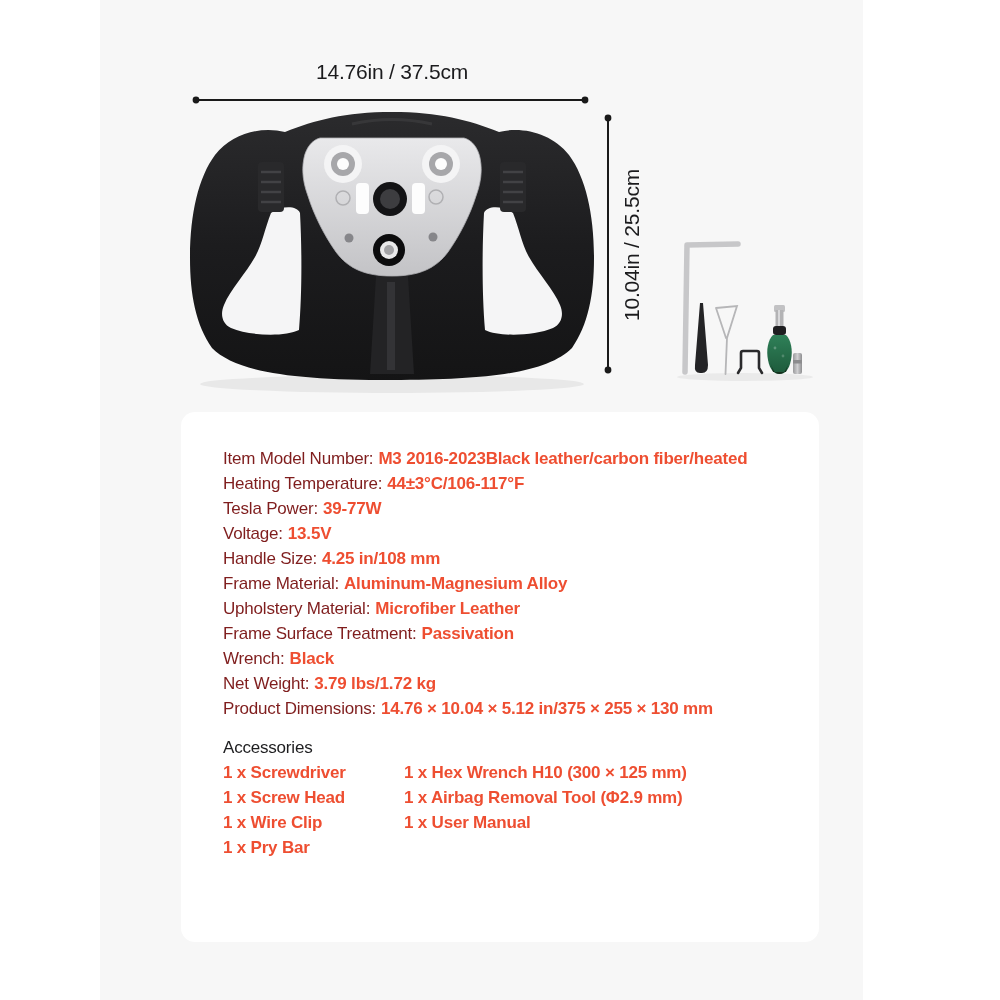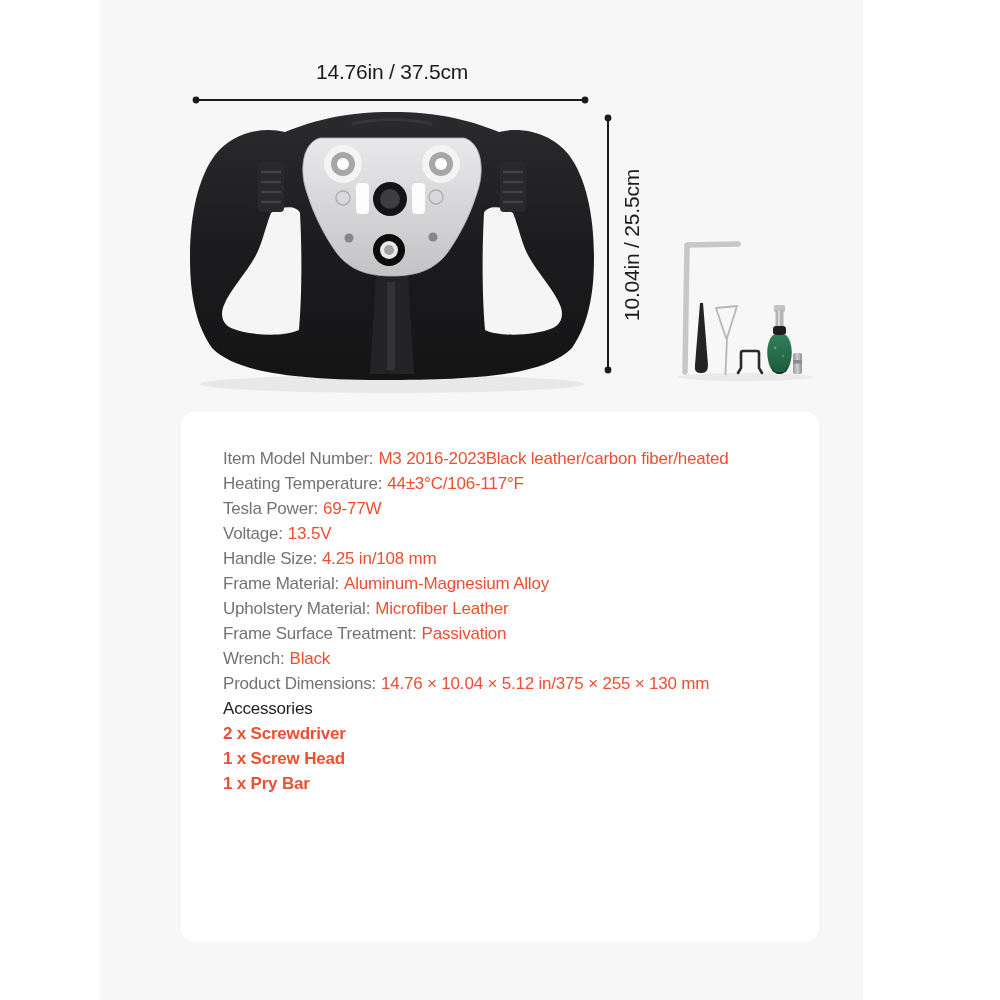--- a/index.html
+++ b/index.html
@@ -10,23 +10,23 @@
   .panel{position:absolute;left:100px;top:0;width:798px;height:1000px;background:#f7f7f7;}
   .scene-svg{position:absolute;left:100px;top:0;}
   .dim-label{position:absolute;font-size:21px;font-weight:500;letter-spacing:-0.2px;color:#1b1b1d;text-align:center;}
   .dim-label.width{left:192px;top:60px;width:400px;}
   .dim-label.height{left:533px;top:232px;width:200px;height:26px;transform:rotate(-90deg);}
   .spec-card{
     position:absolute;left:181px;top:412px;width:638px;height:530px;background:#ffffff;
     border-radius:14px;box-sizing:border-box;padding:34px 42px 30px 42px;
   }
   .spec-row{font-size:17px;line-height:25px;letter-spacing:-0.2px;white-space:nowrap;}
-  .spec-row .lbl{color:#737373;font-weight:400;}
-  .spec-row .val{color:#ee4e31;font-weight:400;margin-left:5px;}
-  .acc-block{}
+  .spec-row .lbl{color:#7f1d1d;font-weight:400;}
+  .spec-row .val{color:#ee4e31;font-weight:700;margin-left:5px;}
+  .acc-block{margin-top:14px;}
   .acc-title{font-size:17px;line-height:25px;letter-spacing:-0.2px;color:#1d1d1f;font-weight:400;}
   .acc-cols{display:flex;}
   .acc-col1{width:181px;flex:0 0 181px;}
   .acc-col2{flex:1;}
   .acc-item{font-size:17px;line-height:25px;letter-spacing:-0.2px;color:#ee4e31;font-weight:700;white-space:nowrap;}
 </style>
 </head>
 <body>
 
 <div class="stage">
@@ -148,33 +148,40 @@
       </g>
     </g>
   </svg>
 
   <div class="dim-label width">14.76in / 37.5cm</div>
   <div class="dim-label height">10.04in / 25.5cm</div>
 
   <div class="spec-card">
     <div class="spec-row"><span class="lbl">Item Model Number:</span><span class="val">M3 2016-2023Black leather/carbon fiber/heated</span></div>
     <div class="spec-row"><span class="lbl">Heating Temperature:</span><span class="val">44±3°C/106-117°F</span></div>
-    <div class="spec-row"><span class="lbl">Tesla Power:</span><span class="val">69-77W</span></div>
+    <div class="spec-row"><span class="lbl">Tesla Power:</span><span class="val">39-77W</span></div>
     <div class="spec-row"><span class="lbl">Voltage:</span><span class="val">13.5V</span></div>
     <div class="spec-row"><span class="lbl">Handle Size:</span><span class="val">4.25 in/108 mm</span></div>
     <div class="spec-row"><span class="lbl">Frame Material:</span><span class="val">Aluminum-Magnesium Alloy</span></div>
     <div class="spec-row"><span class="lbl">Upholstery Material:</span><span class="val">Microfiber Leather</span></div>
     <div class="spec-row"><span class="lbl">Frame Surface Treatment:</span><span class="val">Passivation</span></div>
     <div class="spec-row"><span class="lbl">Wrench:</span><span class="val">Black</span></div>
+    <div class="spec-row"><span class="lbl">Net Weight:</span><span class="val">3.79 lbs/1.72 kg</span></div>
     <div class="spec-row"><span class="lbl">Product Dimensions:</span><span class="val">14.76 × 10.04 × 5.12 in/375 × 255 × 130 mm</span></div>
 
     <div class="acc-block">
       <div class="acc-title">Accessories</div>
       <div class="acc-cols">
         <div class="acc-col1">
-          <div class="acc-item">2 x Screwdriver</div>
+          <div class="acc-item">1 x Screwdriver</div>
           <div class="acc-item">1 x Screw Head</div>
+          <div class="acc-item">1 x Wire Clip</div>
           <div class="acc-item">1 x Pry Bar</div>
+        </div>
+        <div class="acc-col2">
+          <div class="acc-item">1 x Hex Wrench H10 (300 × 125 mm)</div>
+          <div class="acc-item">1 x Airbag Removal Tool (Φ2.9 mm)</div>
+          <div class="acc-item">1 x User Manual</div>
         </div>
       </div>
     </div>
   </div>
 </div>
 
 </body></html>

